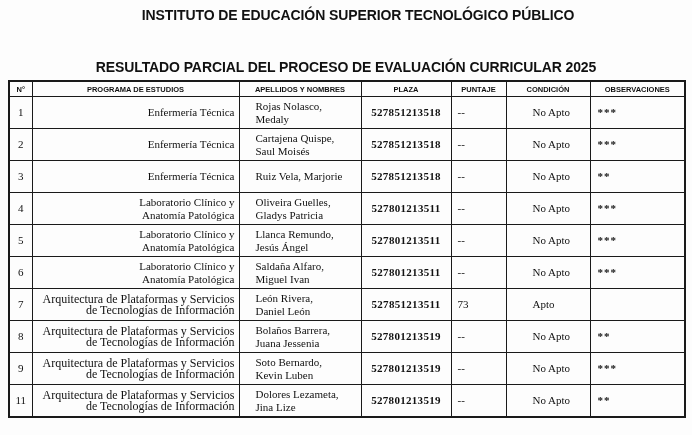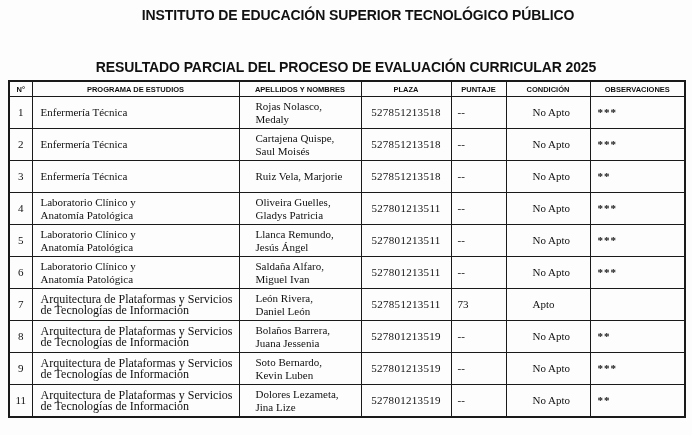--- a/index.html
+++ b/index.html
@@ -33,24 +33,24 @@
   thead th {
     font-family: "Liberation Sans", sans-serif;
     font-weight: bold; font-size: 7.5px; height: 14px;
     text-align: center; padding: 0 2px;
   }
   tbody td {
     height: 29px; font-size: 11px; vertical-align: middle;
     padding: 1px 4px; line-height: 12.5px;
   }
   td.c0 { text-align: center; }
-  td.c1 { white-space: pre-line; padding-left: 8px; }
+  td.c1 { white-space: pre-line; padding-left: 0; text-align: right; }
   td.c1.small { font-size: 12px; line-height: 11px; }
   td.c2 { white-space: pre-line; padding-left: 16px; }
-  td.c3 { text-align: center; letter-spacing: 0.3px; }
+  td.c3 { text-align: center; letter-spacing: 0.3px; font-weight: bold; }
   td.c4 { padding-left: 6px; }
   td.c5 { padding-left: 26px; }
   td.c6 { padding-left: 7px; letter-spacing: 1px; font-weight: bold; }
 </style>
 </head>
 <body>
 
 <div class="page">
   <div class="titles">
     <div class="title-line">INSTITUTO DE EDUCACIÓN SUPERIOR TECNOLÓGICO PÚBLICO</div>

